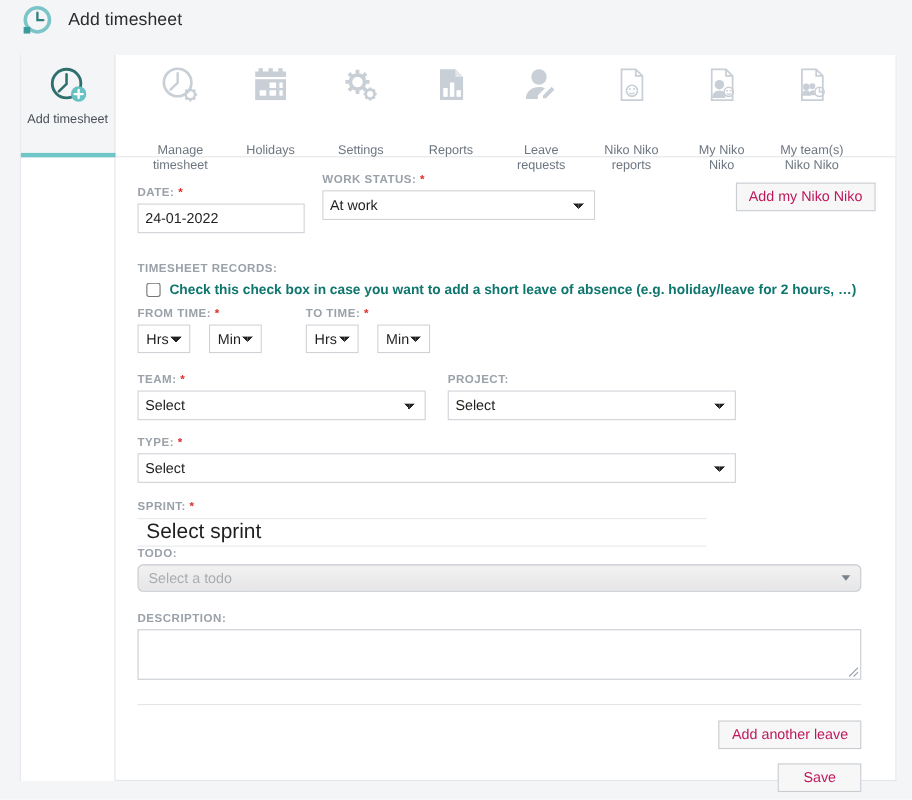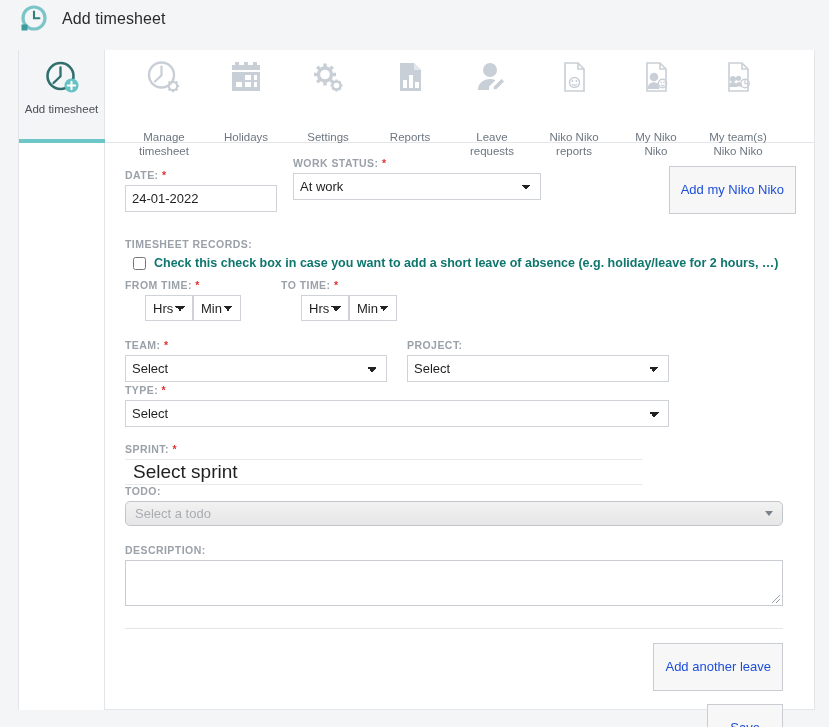--- a/index.html
+++ b/index.html
@@ -160,24 +160,24 @@
     background-position:
       calc(100% - 14px) 11px,
       calc(100% - 9px) 11px;
     background-size: 5px 5px, 5px 5px;
     background-repeat: no-repeat;
   }
 
   .btn {
     font-family: "Liberation Sans", sans-serif;
     font-size: 13px;
-    color: #1d4ed8;
+    color: #be185d;
     background: #f7f7f7;
     border: 1px solid #c9cdd2;
-    padding: 15px 11px;
+    padding: 4px 11px;
     cursor: pointer;
     border-radius: 0;
     line-height: 16px;
   }
   .btn-niko {
     position: absolute;
     right: 18px;
     top: 23px;
   }
 
@@ -196,21 +196,21 @@
   }
   .checkline .ctext {
     font-size: 12.5px;
     color: #0f766e;
     line-height: 15px;
     font-weight: bold;
   }
 
   .time-group { display: flex; align-items: flex-end; }
   .time-block { }
-  .time-block .pair { display: flex; gap: 0; margin-left: 20px; }
+  .time-block .pair { display: flex; gap: 17px; }
   .sel-small {
     width: 48px;
   }
   .sel-small select.sel {
     height: 26px;
     padding: 2px 4px 2px 7px;
     background-position:
       calc(100% - 12px) 10px,
       calc(100% - 7px) 10px;
   }
@@ -540,21 +540,21 @@
           <label class="flabel">
             <span>PROJECT:</span>
             <span class="req"></span>
           </label>
           <select class="sel">
             <option>Select</option>
           </select>
         </div>
       </div>
 
-      <div style="margin-top:2px;">
+      <div style="margin-top:14px;">
         <label class="flabel">
           <span>TYPE:</span>
           <span class="req">*</span>
         </label>
         <div class="col-type">
           <select class="sel">
             <option>Select</option>
           </select>
         </div>
       </div>

